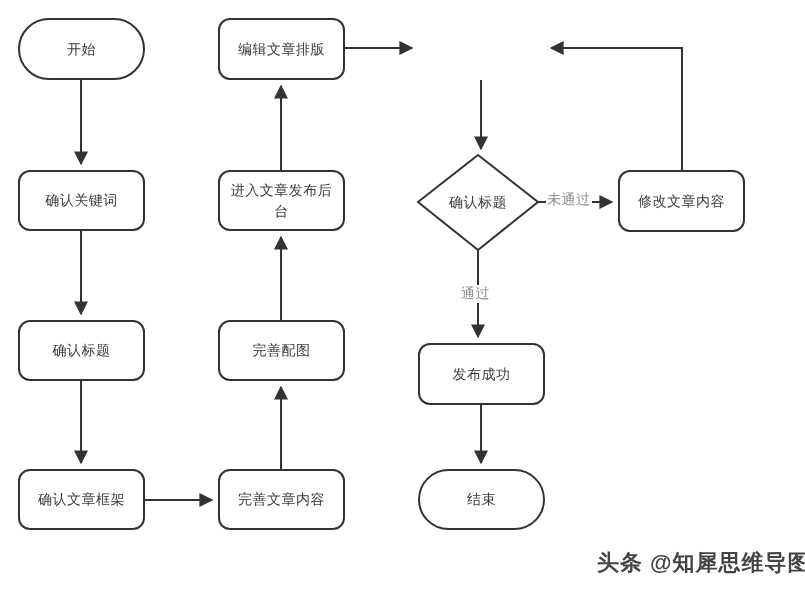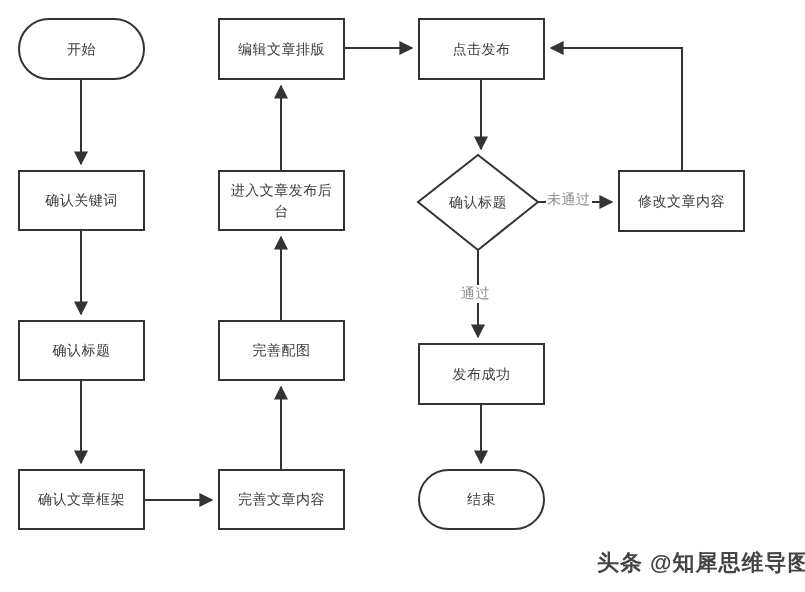--- a/index.html
+++ b/index.html
@@ -33,21 +33,21 @@
     display: flex;
     align-items: center;
     justify-content: center;
     text-align: center;
     color: #3b3b3b;
     font-size: 14px;
     line-height: 1.5;
     letter-spacing: 0.5px;
   }
   .node.process {
-    border-radius: 0;
+    border-radius: 12px;
   }
   .node.terminator {
     border-radius: 36px;
   }
   .node.decision {
     border: none;
     background: transparent;
   }
   .node.decision .dec-label {
     position: relative;
@@ -138,23 +138,20 @@
   </div>
 
   <div class="node process" style="left:218px; top:170px; width:127px; height:61px;">
     <span style="display:block; width:105px;">进入文章发布后台</span>
   </div>
 
   <div class="node process" style="left:218px; top:18px; width:127px; height:62px;">
     <span>编辑文章排版</span>
   </div>
 
-  <div class="node process" style="left:418px; top:18px; width:127px; height:62px;">
-    <span>点击发布</span>
-  </div>
 
   <div class="node decision" style="left:418px; top:155px; width:120px; height:95px;">
     <span class="dec-label">确认标题</span>
   </div>
 
   <div class="node process" style="left:618px; top:170px; width:127px; height:62px;">
     <span>修改文章内容</span>
   </div>
 
   <div class="node process" style="left:418px; top:343px; width:127px; height:62px;">

